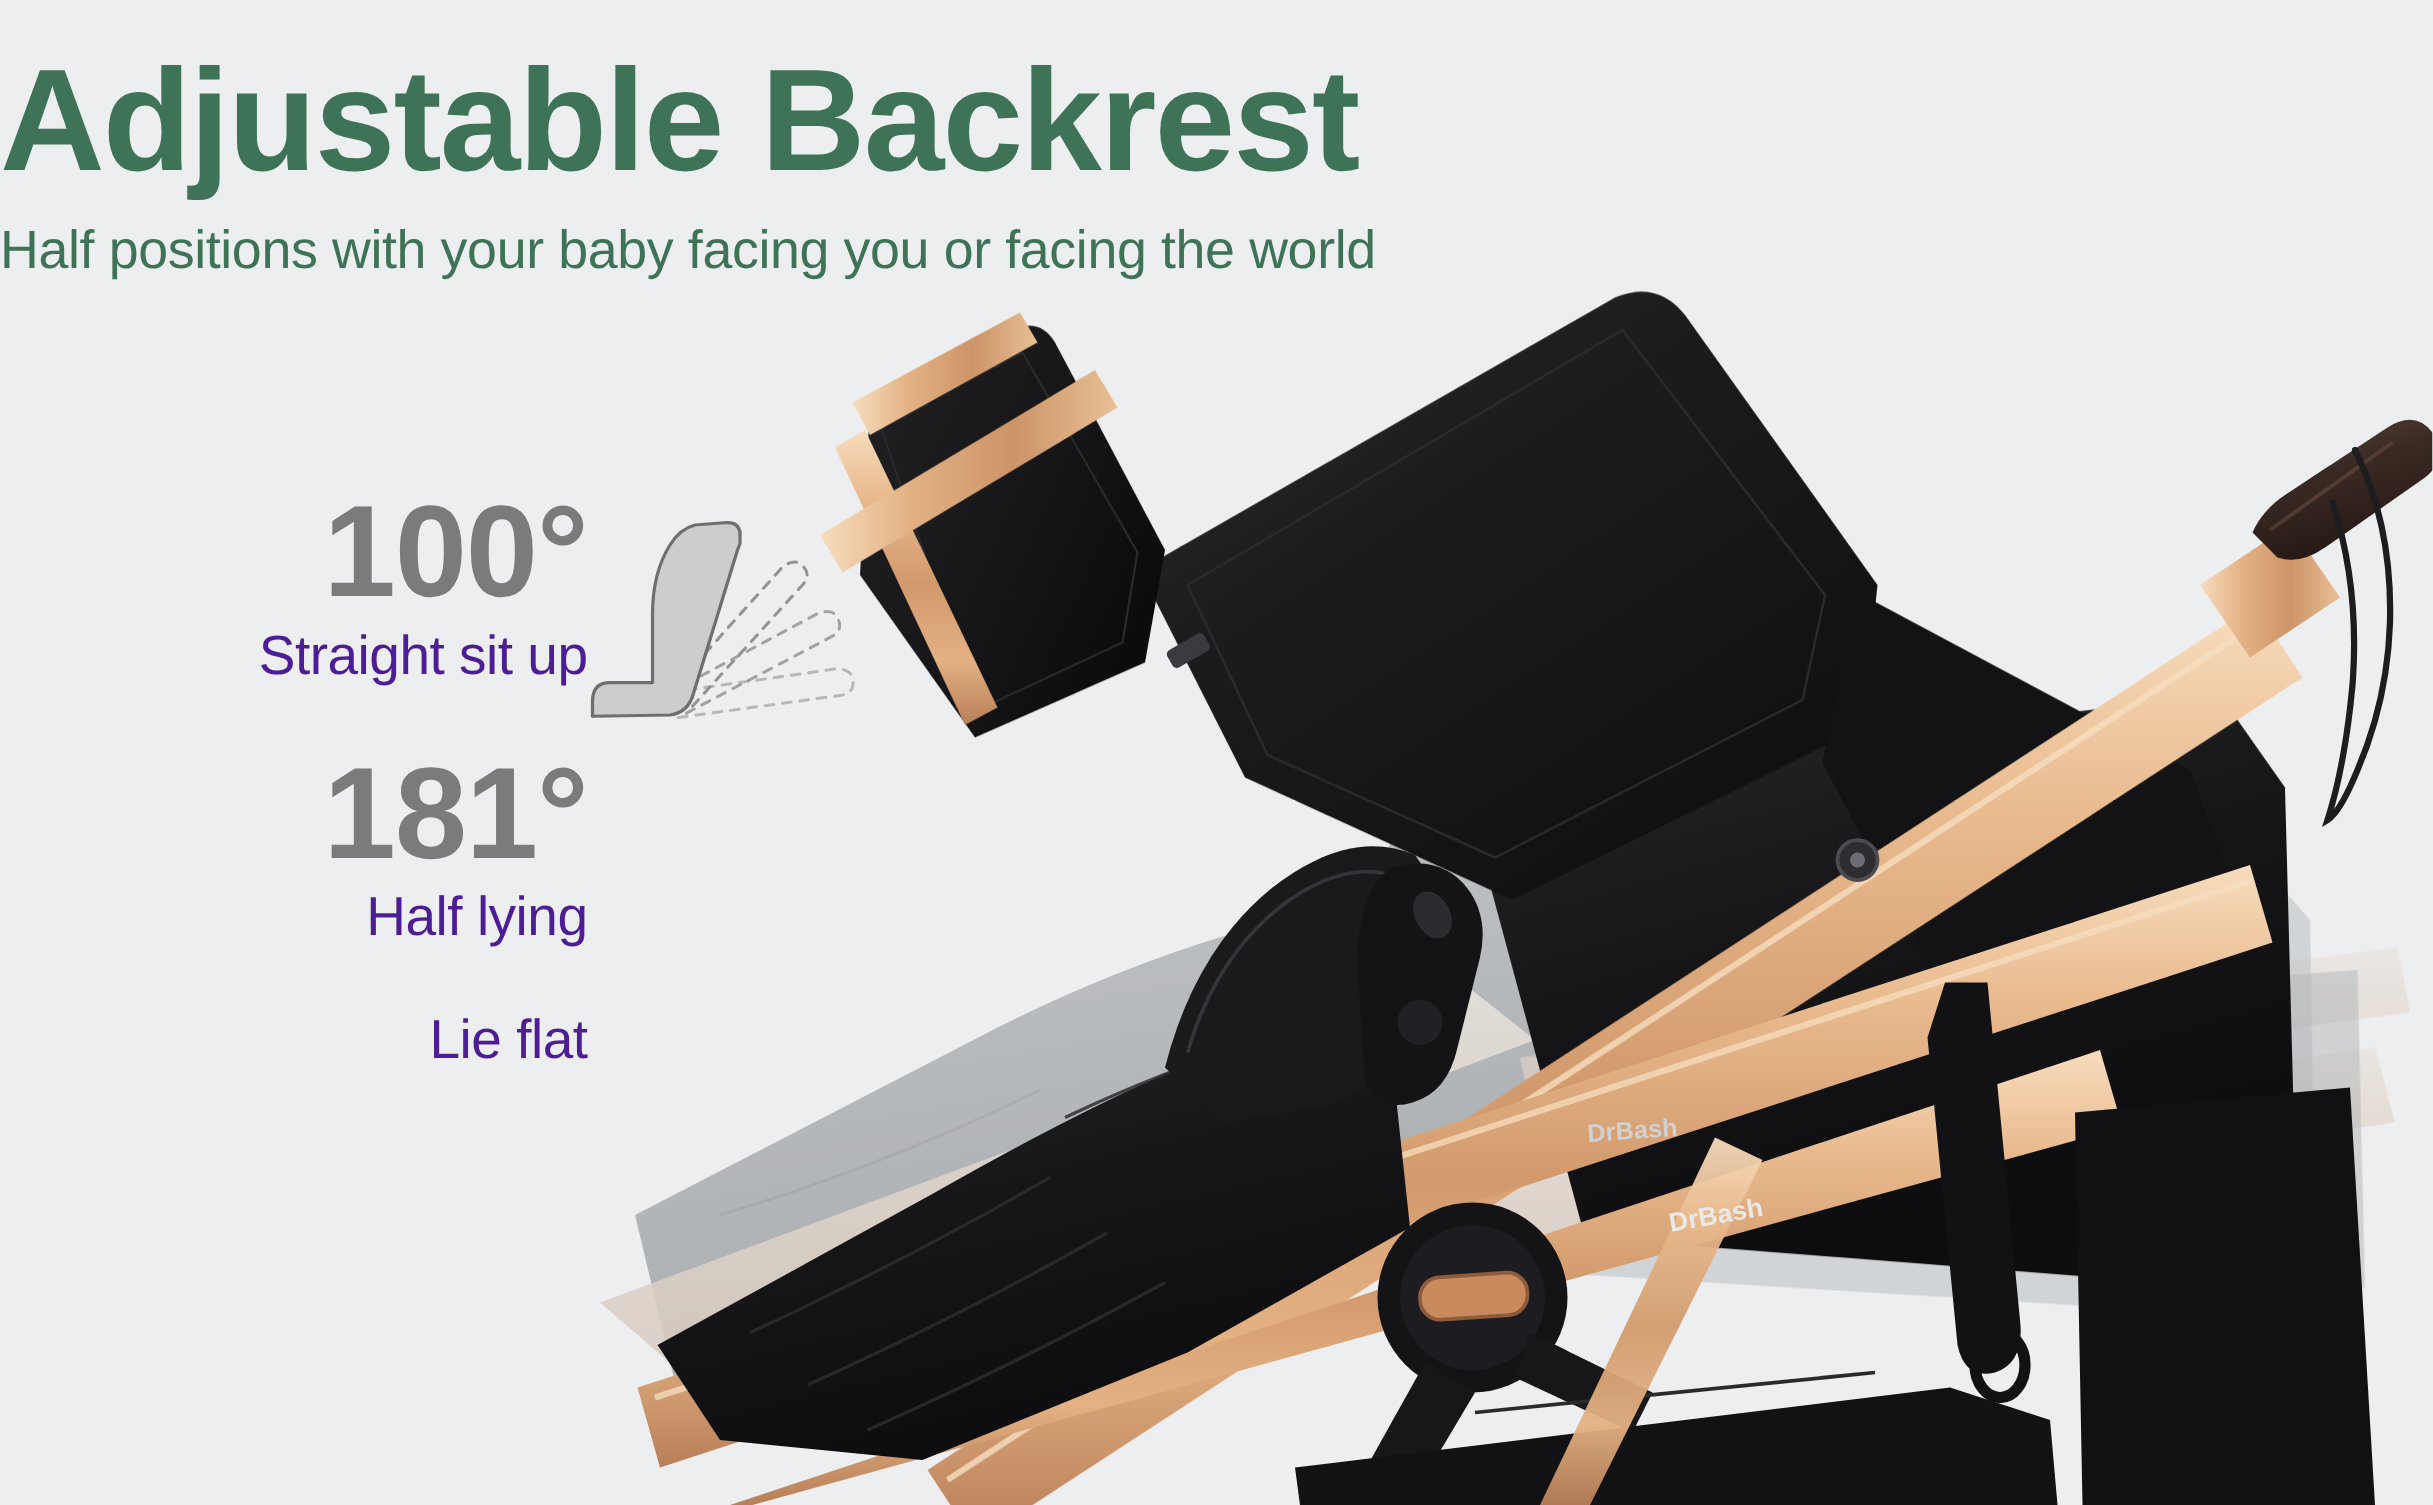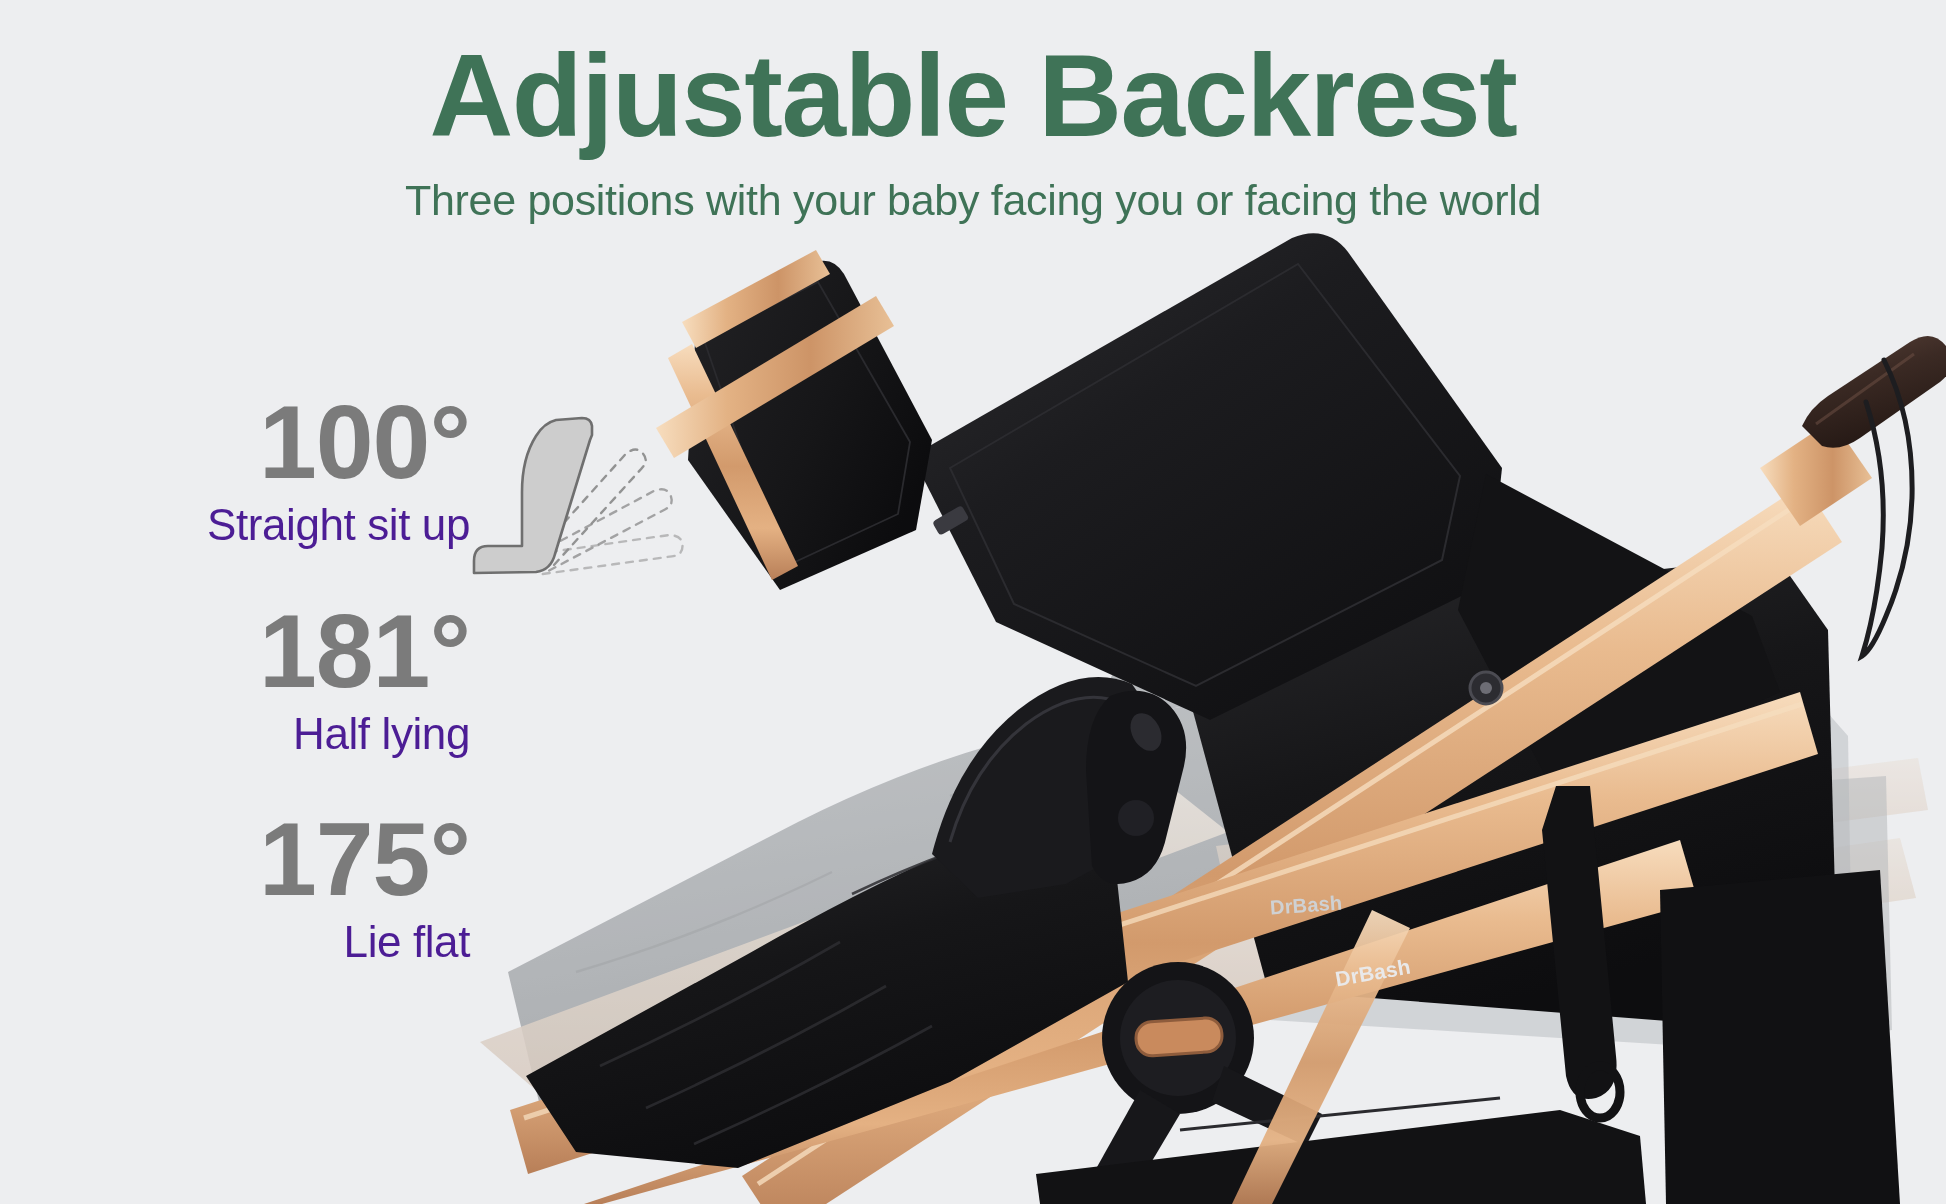--- a/index.html
+++ b/index.html
@@ -23,21 +23,21 @@
     height: 1204px;
     background: #edeef0;
   }
 
   
   .header {
     position: absolute;
     top: 0;
     left: 0;
     width: 1946px;
-    text-align: center;
+    text-align: left;
     z-index: 30;
   }
   .page-title {
     margin: 0;
     padding-top: 36px;
     font-size: 116px;
     line-height: 1.05;
     font-weight: 700;
     letter-spacing: -1.5px;
     color: #3f7357;
@@ -128,37 +128,36 @@
     transform: rotate(-10deg);
   }
 </style>
 </head>
 <body>
 
 <div id="stage">
 
   <div class="header">
     <h1 class="page-title">Adjustable Backrest</h1>
-    <p class="page-subtitle">Three positions with your baby facing you or facing the world</p>
+    <p class="page-subtitle">Half positions with your baby facing you or facing the world</p>
   </div>
 
   <div class="angle-list">
 
     <div class="angle-item">
       <div class="angle-value">100°</div>
       <div class="angle-label">Straight sit up</div>
     </div>
 
     <div class="angle-item">
       <div class="angle-value">181°</div>
       <div class="angle-label">Half lying</div>
     </div>
 
     <div class="angle-item">
-      <div class="angle-value">175°</div>
       <div class="angle-label">Lie flat</div>
     </div>
 
   </div>
 
   <div class="recline-diagram">
     <svg width="300" height="230" viewBox="0 0 300 230" xmlns="http://www.w3.org/2000/svg">
 
       <g fill="none" stroke="#8d8d8d" stroke-width="2.4" stroke-dasharray="7 7" stroke-linejoin="round" stroke-linecap="round">
         <path d="M96 174 L150 52 Q157 40 166 45 Q175 50 170 60 L116 180 Z" transform="rotate(18 96 174)" opacity="0.95"></path>

